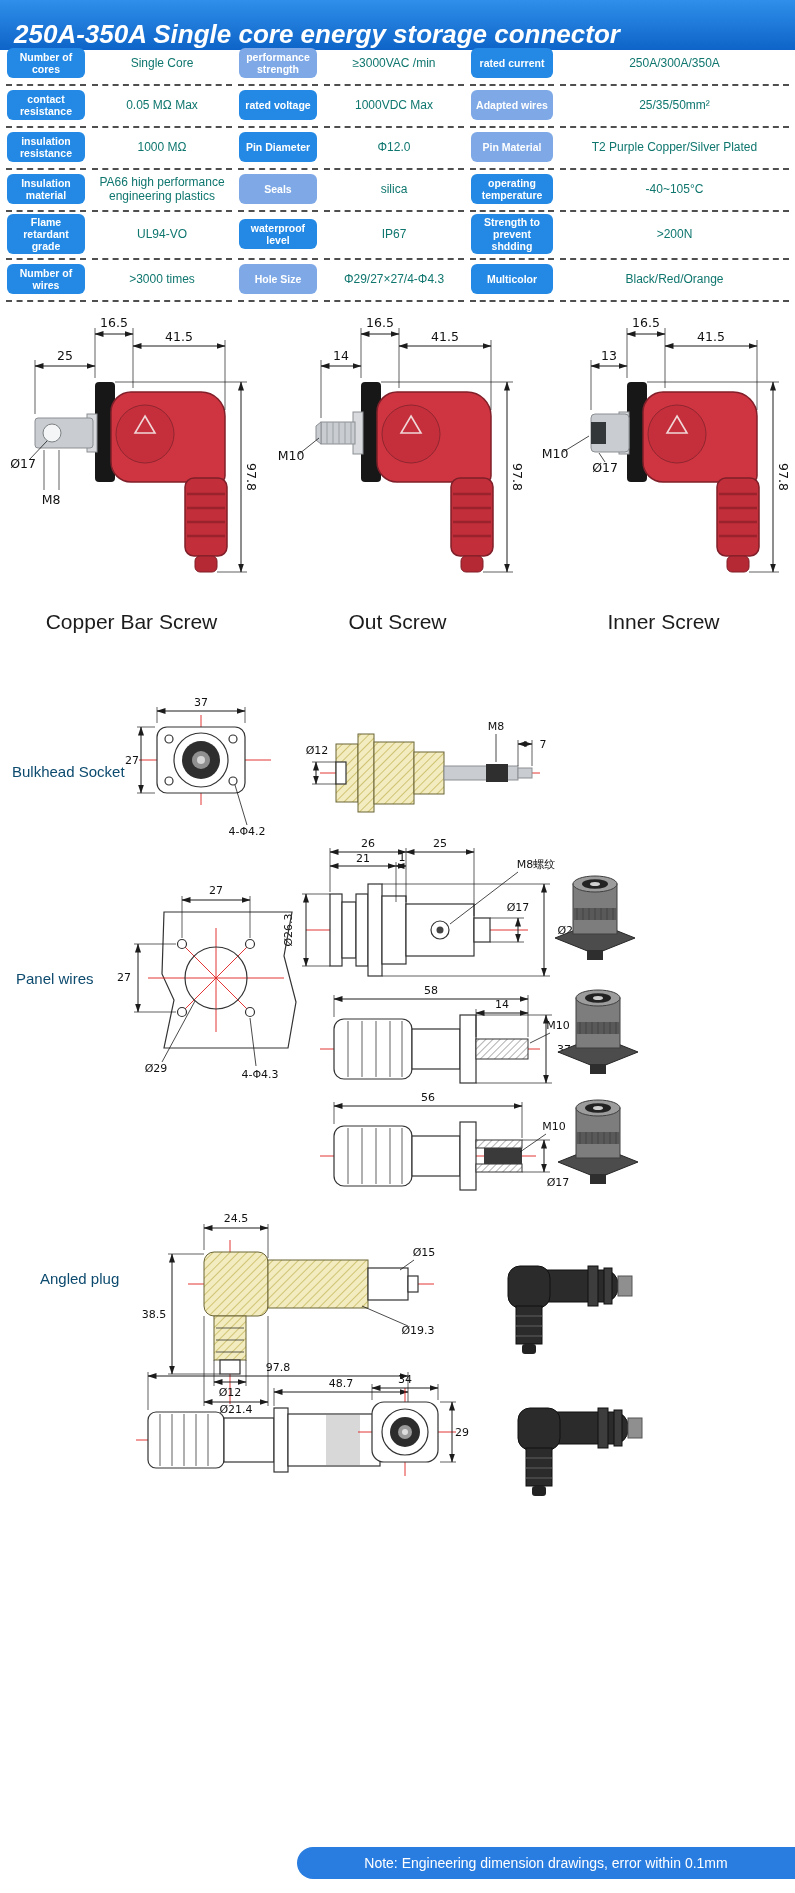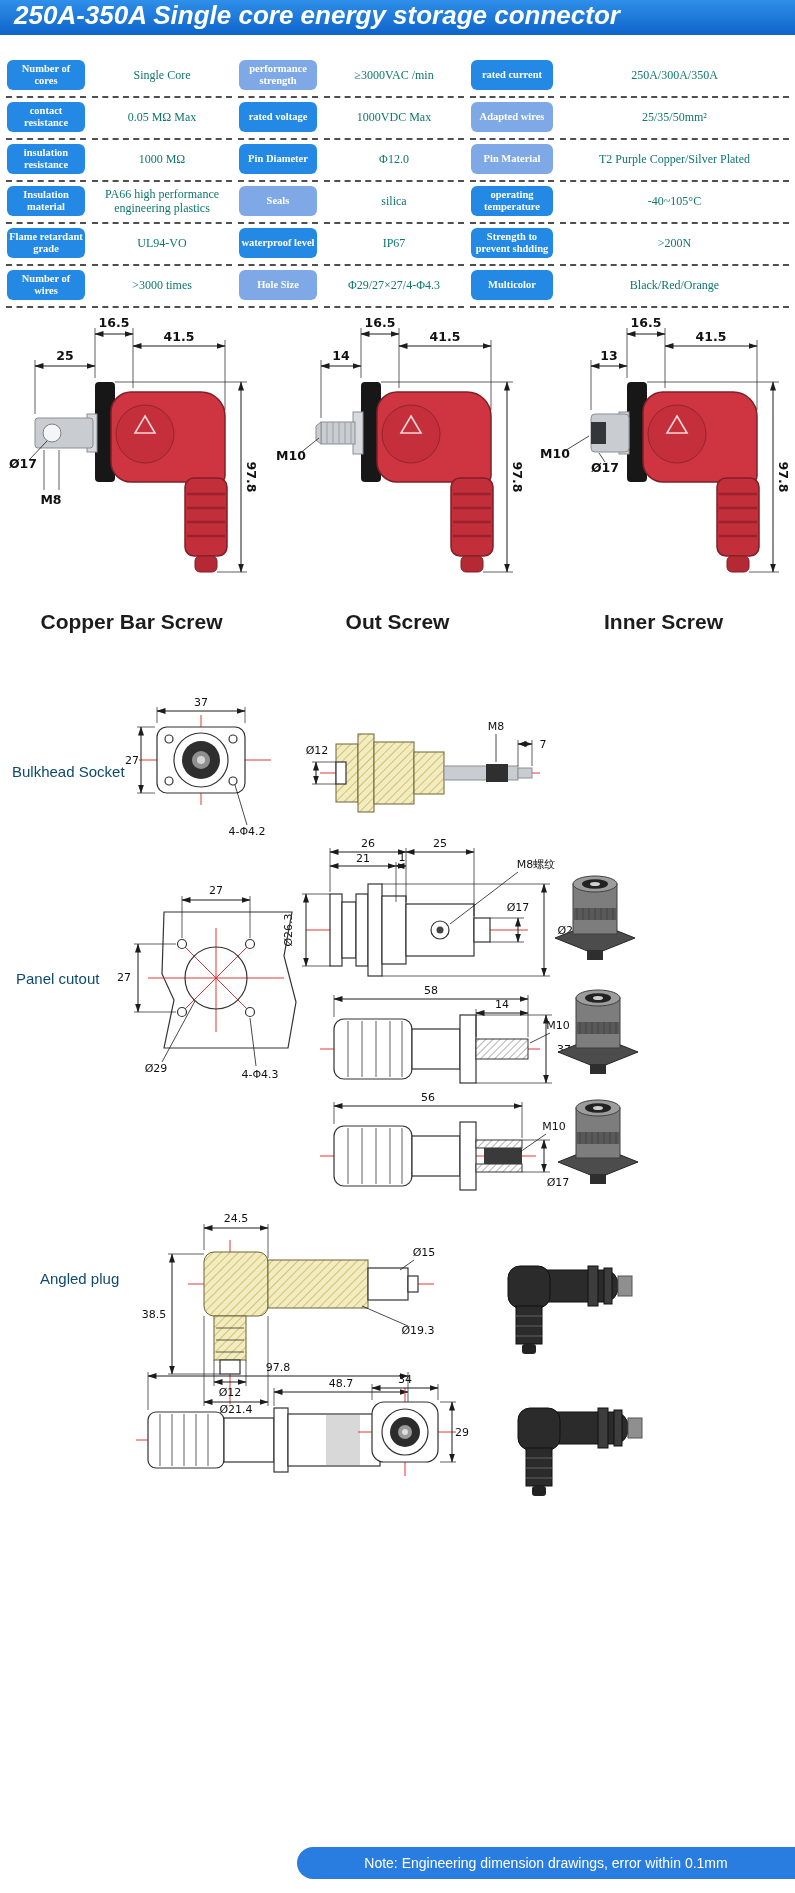--- a/index.html
+++ b/index.html
@@ -1,31 +1,31 @@
 <!DOCTYPE html>
 <html><head>
 <meta charset="utf-8">
 <style>
   html,body{margin:0;padding:0;background:#e9e9e9;font-family:"Liberation Sans",sans-serif;}
   .page{position:relative;width:795px;height:1893px;margin:0 auto;background:#fff;overflow:hidden;}
-  .header{position:absolute;top:0;left:0;width:100%;height:35px;
-    background:linear-gradient(180deg,#2f8fea,#0e64c8);display:flex;align-items:flex-start;}
+  .header{position:absolute;top:0;left:0;width:100%;height:50px;
+    background:linear-gradient(180deg,#2f8fea,#0e64c8);display:flex;align-items:flex-end;}
   .header .title{color:#fff;font-size:26px;font-weight:bold;font-style:italic;
     padding-left:14px;white-space:nowrap;}
-  .spec-table{position:absolute;top:56px;left:0;width:783px;padding:0 6px;font-family:Liberation Serif, serif;}
+  .spec-table{position:absolute;top:44px;left:0;width:783px;padding:0 6px;}
   .spec-row{display:grid;grid-template-columns:80px 140px 80px 140px 84px 1fr;column-gap:6px;}
   .spec-cell{border-bottom:2px dashed #4f4f4f;display:flex;align-items:center;justify-content:center;
     min-height:34px;padding:2px 1px 4px;}
   .spec-label{width:100%;min-height:30px;border-radius:6px;background:#2389e4;color:#fff;
     font-size:10.5px;font-weight:bold;display:flex;align-items:center;justify-content:center;
     text-align:center;line-height:1.15;padding:2px;box-sizing:border-box;}
   .spec-label.lt{background:#7fa9e6;}
   .spec-value{font-size:12px;color:#0f766e;text-align:center;line-height:1.2;}
   .connectors{position:absolute;top:310px;left:0;width:795px;display:flex;justify-content:center;gap:8px;}
-  .connector-fig{width:258px;display:flex;flex-direction:column;align-items:center;font-weight:bold;}
+  .connector-fig{width:258px;display:flex;flex-direction:column;align-items:center;}
   .connector-caption{font-size:21px;color:#1c1c1c;margin-top:22px;}
   .abs{position:absolute;}
   .draw-label{position:absolute;font-size:15px;color:#0c4a6e;}
   .footer-note{position:absolute;top:1847px;right:0;width:498px;height:32px;background:#2a7de0;
     border-radius:16px 0 0 16px;color:#ffffff;font-size:14px;display:flex;align-items:center;justify-content:center;}
   svg{display:block;}
   svg text{font-family:"DejaVu Sans",sans-serif;}
   .dt{font-size:11px;fill:#111;text-anchor:middle;}
   .dt2{font-size:12.5px;fill:#111;text-anchor:middle;}
   .dim{stroke:#1c1c1c;stroke-width:1;fill:none;marker-start:url(#arw);marker-end:url(#arw);}
@@ -381,21 +381,21 @@
     <polygon points="10,80 50,64 90,80 50,96" fill="#4c4c4c" stroke="#262626"></polygon>
     <rect x="42" y="92" width="16" height="10" fill="#2e2e2e"></rect>
     <rect x="28" y="26" width="44" height="50" fill="#7d7d7d" stroke="#3f3f3f"></rect>
     <rect x="28" y="50" width="44" height="12" fill="#595959"></rect>
     <path d="M32,50 V62 M38,50 V62 M44,50 V62 M50,50 V62 M56,50 V62 M62,50 V62 M68,50 V62" stroke="#444" stroke-width="1"></path>
     <ellipse cx="50" cy="26" rx="22" ry="8" fill="#9c9c9c" stroke="#3f3f3f"></ellipse>
     <ellipse cx="50" cy="26" rx="13" ry="4.8" fill="#222"></ellipse>
     <ellipse cx="50" cy="26" rx="5" ry="2" fill="#cfcfcf"></ellipse>
   </svg>
 
-  <div class="draw-label" style="left:16px;top:970px;">Panel cutout</div>
+  <div class="draw-label" style="left:16px;top:970px;">Panel wires</div>
 
   <svg class="abs" style="left:100px;top:882px;" width="215" height="205" viewBox="0 0 215 205">
     <path class="ol" d="M64,30 L192,30 L184,74 L196,120 L188,166 L64,166 L74,118 L62,92 Z"></path>
     <line class="cl" x1="48" y1="96" x2="184" y2="96"></line>
       <line class="cl" x1="116" y1="46" x2="116" y2="150"></line>
     <line class="cl" x1="82" y1="62" x2="150" y2="130"></line>
       <line class="cl" x1="150" y1="62" x2="82" y2="130"></line>
     <circle class="olw" cx="82" cy="62" r="4.5"></circle>
       <circle class="olw" cx="150" cy="62" r="4.5"></circle>
     <circle class="olw" cx="82" cy="130" r="4.5"></circle>

